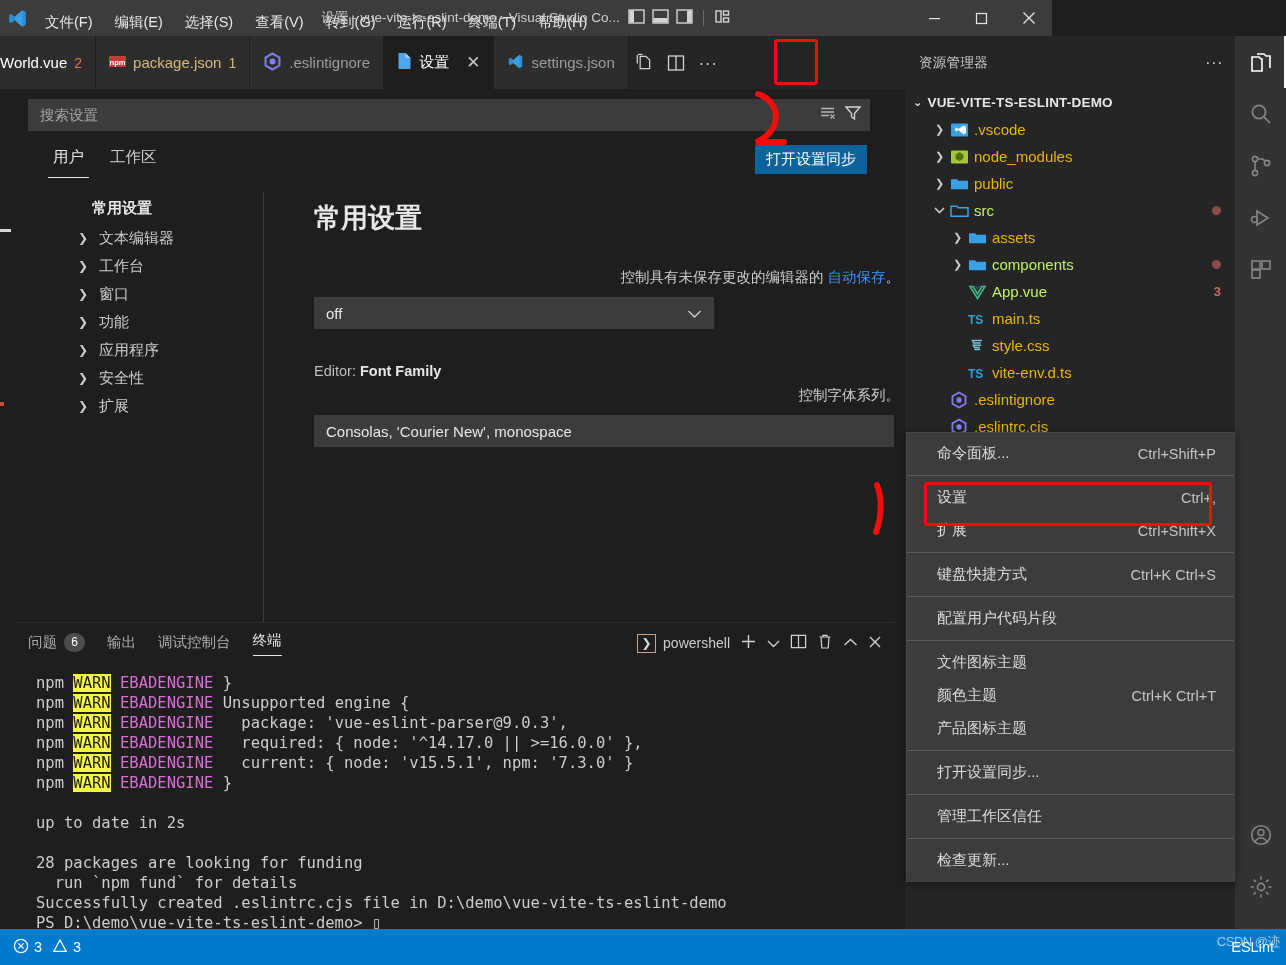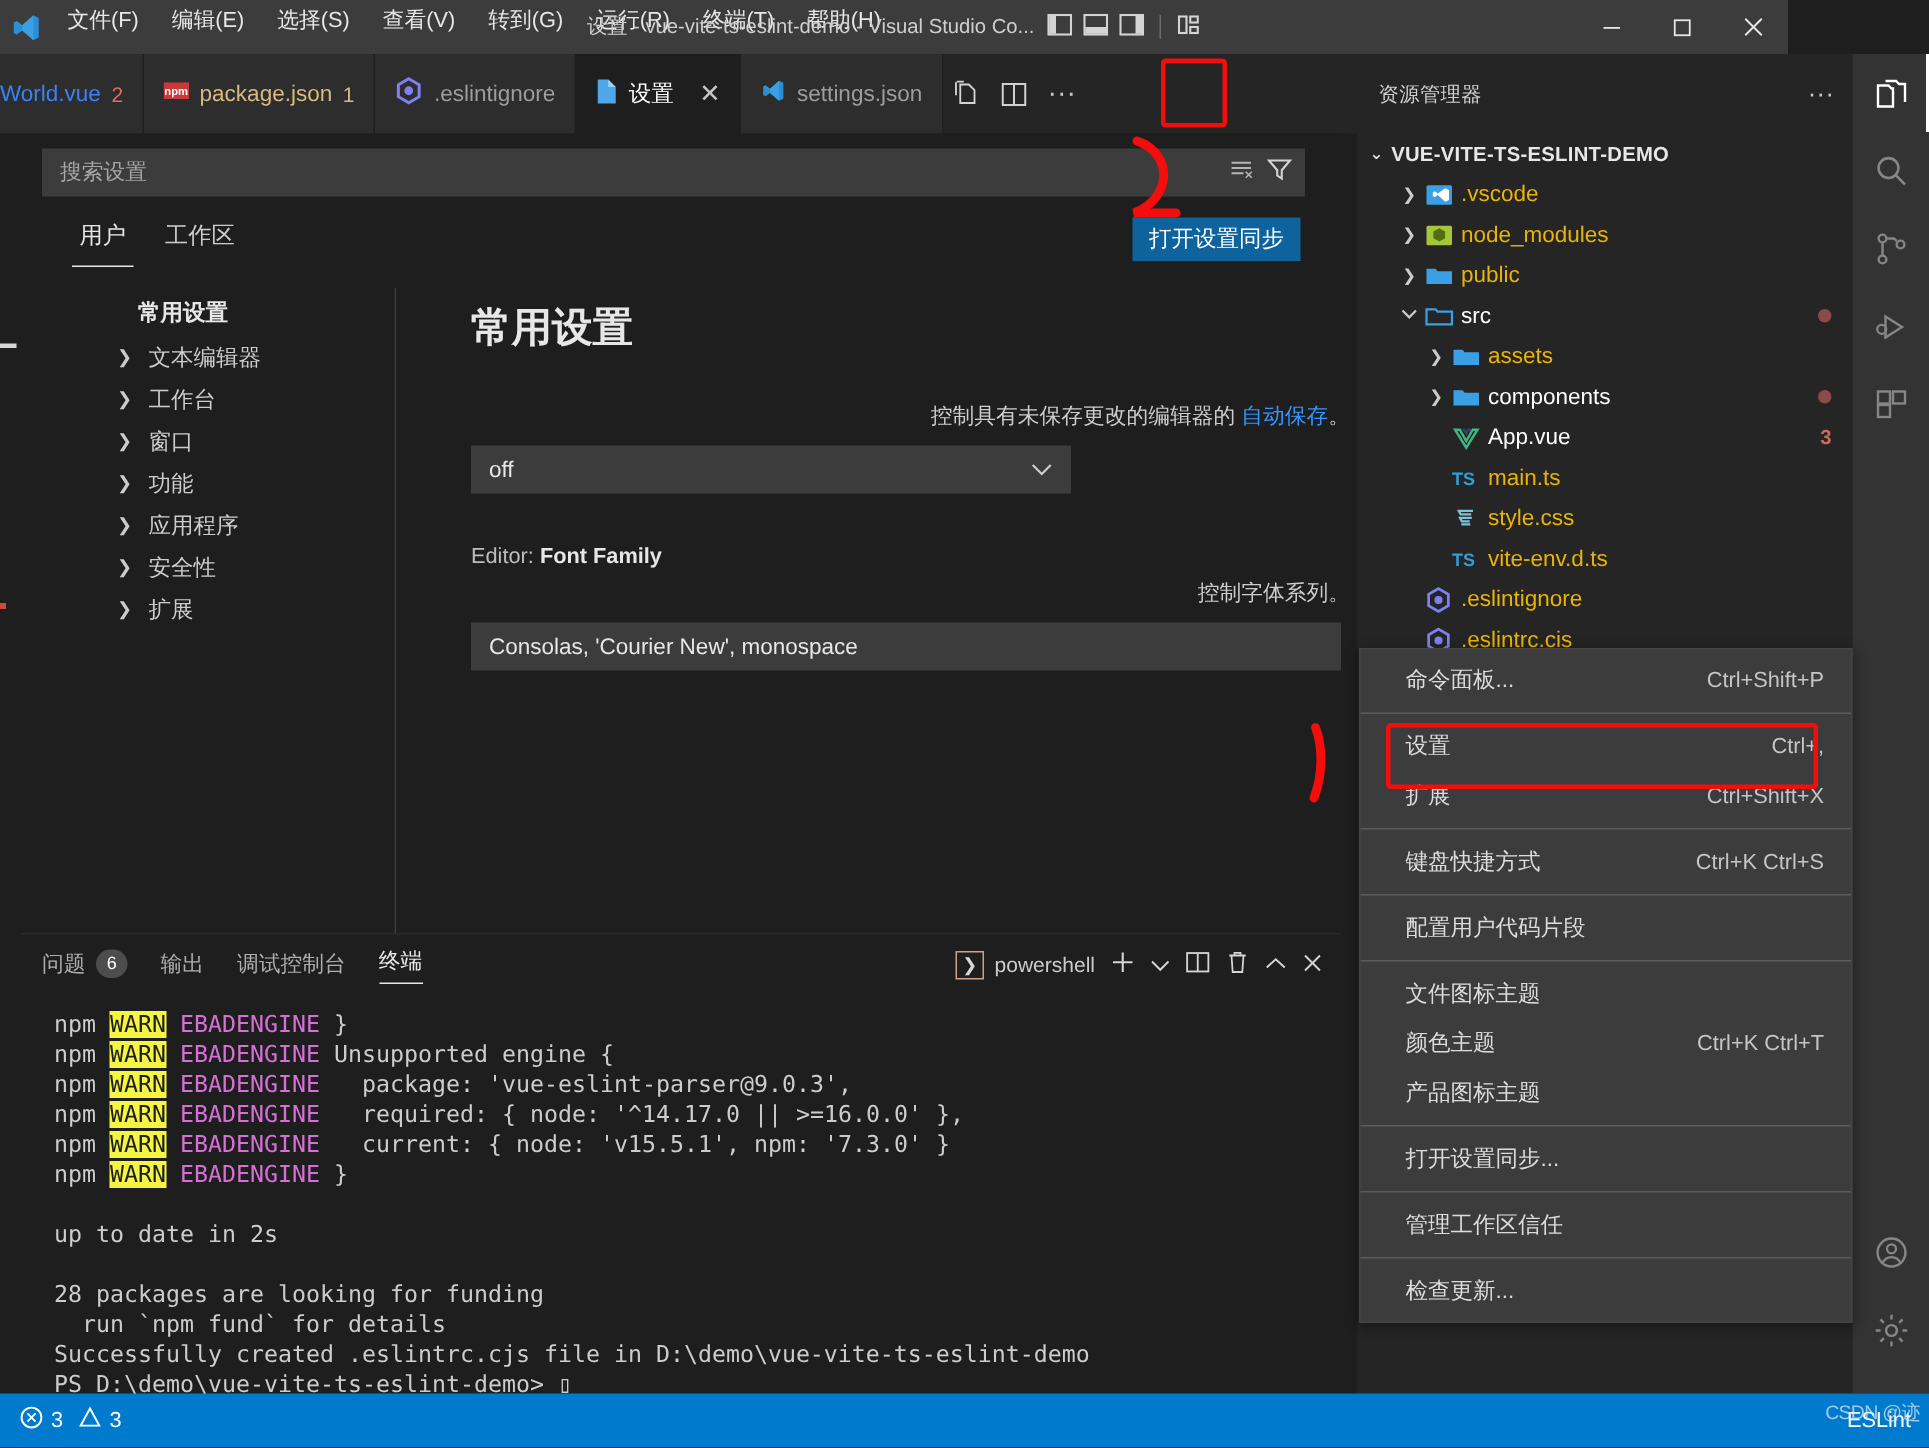--- a/index.html
+++ b/index.html
@@ -6,22 +6,22 @@
   html, body {
     width: 1286px; height: 965px;
     background: #1e1e1e;
     font-family: "Liberation Sans", "DejaVu Sans", sans-serif;
     overflow: hidden;
   }
   #app { position: relative; width: 1286px; height: 965px; }
 
   
   .titlebar {
-    position: absolute; top: 0; left: 0; width: 1192px; height: 36px;
-    background: #3c3c3c; display: flex; align-items: flex-start;
+    position: absolute; top: 0; left: 0; width: 1052px; height: 36px;
+    background: #3c3c3c; display: flex; align-items: flex-end;
     color: #cccccc; font-size: 14.5px;
   }
   .vs-logo { width: 34px; height: 36px; display: flex; align-items: center; justify-content: center; }
   .menu-items { display: flex; align-items: center; gap: 0px; }
   .menu-item { padding: 4px 11px; font-size: 14.5px; color: #e7e7e7; white-space: nowrap; cursor: default; }
   .win-title {
     position: absolute; left: 0; right: 0; text-align: center;
     font-size: 13.5px; color: #cfcfcf; pointer-events: none;
     display: flex; align-items: center; justify-content: center; gap: 8px;
     height: 36px;
@@ -69,21 +69,21 @@
     display: flex; align-items: center; height: 27px; font-size: 15px;
     color: #cccccc; padding-right: 14px; white-space: nowrap;
   }
   .exp-row .chev { width: 17px; text-align: center; color: #cccccc; font-size: 11px; flex: 0 0 17px; }
   .exp-row .ficon { width: 22px; display: flex; align-items: center; justify-content: center; flex: 0 0 22px; }
   .exp-row .lbl { margin-left: 4px; }
   .exp-row .dot { margin-left: auto; width: 9px; height: 9px; border-radius: 50%; background: #8c4a4a; }
   .exp-row .cnt { margin-left: auto; color: #cd6a5a; font-size: 13.5px; font-weight: bold; }
 
   
-  .c-mod { color: #ffffff; }
+  .c-mod { color: #bef264; }
   .c-norm { color: #eab308; }
 
   
   .actbar {
     position: absolute; top: 36px; left: 1235px; width: 51px; height: 893px;
     background: #333333; display: flex; flex-direction: column; align-items: center;
   }
   .act-icon { width: 51px; height: 52px; display: flex; align-items: center; justify-content: center; color: #868686; }
   .act-icon.active { color: #ffffff; box-shadow: inset -2px 0 0 #ffffff; }
   .act-spacer { flex: 1 1 auto; }
@@ -263,21 +263,21 @@
       <div class="win-btn close">
         <svg width="14" height="14" viewBox="0 0 14 14">
             <path d="M1.5 1.5 12.5 12.5M12.5 1.5 1.5 12.5" stroke="#e6e6e6" stroke-width="1.3"></path>
           </svg>
       </div>
     </div>
   </div>
 
   <div class="tabbar">
     <div class="tab" style="padding-left:0;">
-      <span style="color:#3b82f6;">World.vue</span>
+      <span style="color:#ffffff;">World.vue</span>
       <span class="badge" style="color:#e06c5d;">2</span>
     </div>
     <div class="tab">
       <span>
         <svg width="17" height="13" viewBox="0 0 17 13">
             <rect x="0" y="1" width="17" height="11" fill="#cb3837"></rect>
             <text x="8.5" y="9.5" font-size="7.5" font-weight="bold" fill="#ffffff" text-anchor="middle" font-family="Liberation Sans, sans-serif">npm</text>
           </svg>
       </span>
       <span style="color:#d7ba7d;">package.json</span>

